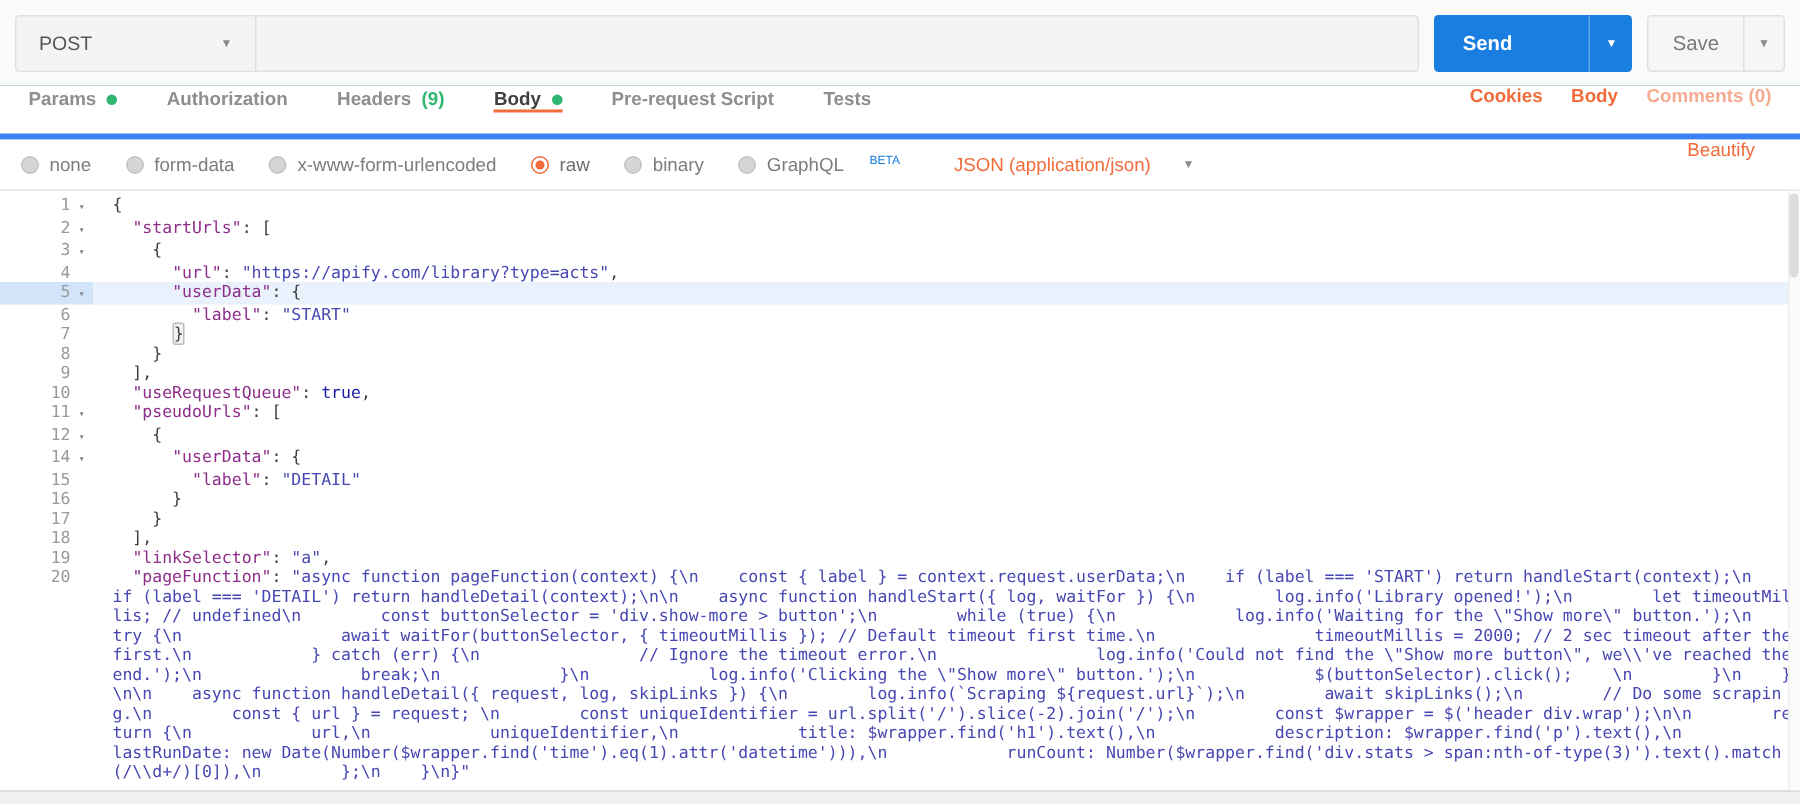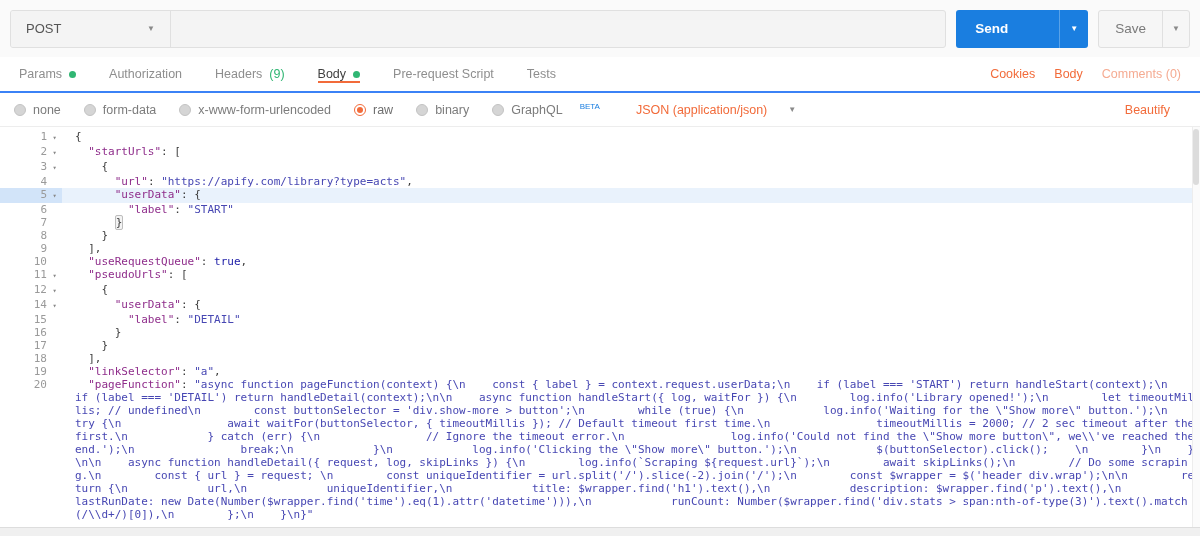--- a/index.html
+++ b/index.html
@@ -23,34 +23,34 @@
   .send .btn-main { padding:0 19px; font-size:13.5px; font-weight:700; display:flex; align-items:center; cursor:pointer; }
   .send .btn-caret { width:29px; display:flex; align-items:center; justify-content:center;
     border-left:1px solid rgba(255,255,255,.28); cursor:pointer; }
   .send .caret { color:#fff; }
   .save { border:1px solid #e0e0e0; background:#f6f6f6; color:#7a7a7a; }
   .save .btn-main { padding:0 16px; font-size:13.5px; display:flex; align-items:center; cursor:pointer; }
   .save .btn-caret { width:27px; display:flex; align-items:center; justify-content:center;
     border-left:1px solid #e0e0e0; cursor:pointer; }
 
   
-  .tabsbar { height:36px; flex:0 0 36px; background:#fff; border-bottom:2px solid #3b82f6;
-    display:flex; align-items:center; padding:0 19px; font-size:12.5px; color:#8e8e8e; }
+  .tabsbar { height:36px; flex:0 0 36px; background:#fff; border-bottom:4px solid #3b82f6;
+    display:flex; align-items:flex-start; padding:0 19px; font-size:12.5px; color:#8e8e8e;font-weight:bold; }
   .tab { display:flex; align-items:center; gap:7px; margin-right:33px; cursor:pointer;
     border-bottom:2px solid transparent; padding-top:2px; }
   .tab.active { color:#404040; border-bottom-color:#f26b3a; }
   .dot { width:7px; height:7px; border-radius:50%; background:#30b673; }
   .count { color:#30b673; }
   .tabs-right { margin-left:auto; display:flex; align-items:center; gap:19px; font-size:12.5px; }
   .link-orange { color:#f26b3a; cursor:pointer; }
   .link-faded { color:#f5ab92; cursor:pointer; }
 
   
   .bodytypes { height:34px; flex:0 0 34px; background:#fff; border-bottom:1px solid #ededed;
-    display:flex; align-items:center; padding:0 14px; font-size:12.5px; color:#7c7c7c; }
+    display:flex; padding:0 14px; font-size:12.5px; color:#7c7c7c; }
   .radio-item { display:flex; align-items:center; gap:7px; margin-right:23px; cursor:pointer; }
   .radio { width:12px; height:12px; border-radius:50%; background:#d5d5d5; border:1px solid #c3c3c3; }
   .radio.sel { background:#fff; border:1px solid #f26b3a; position:relative; }
   .radio.sel::after { content:""; position:absolute; left:2px; top:2px; width:6px; height:6px;
     border-radius:50%; background:#f26b3a; }
   .radio-item.sel-label { color:#6e6e6e; }
   .beta { font-size:8px; color:#1a7ee0; vertical-align:super; margin-left:17px; }
   .ct-select { display:flex; align-items:center; gap:21px; margin-left:13px; cursor:pointer; }
   .ct-label { color:#f26b3a; }
   .beautify { margin-left:auto; color:#f26b3a; cursor:pointer; margin-right:16px; }

